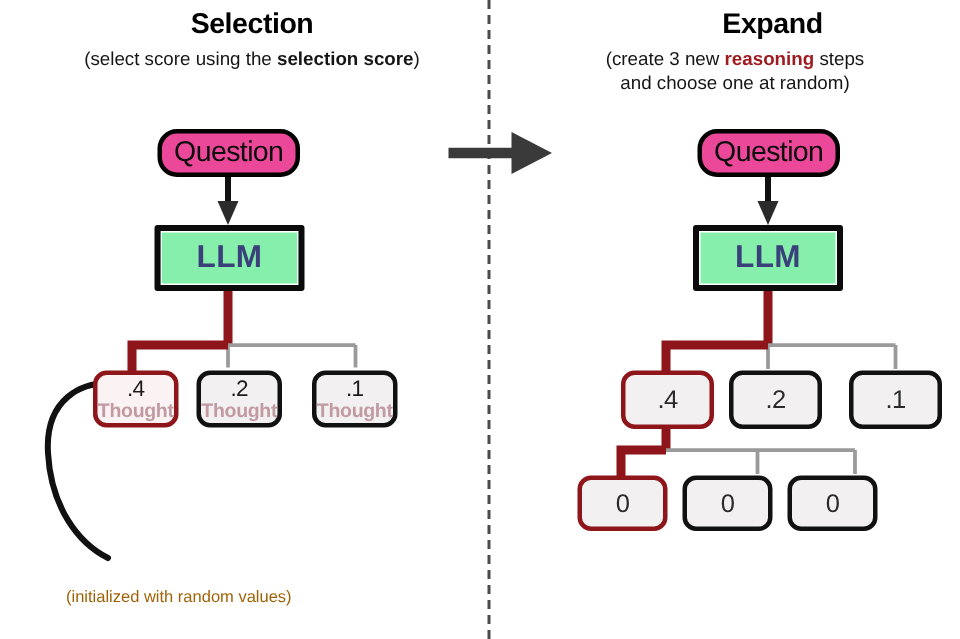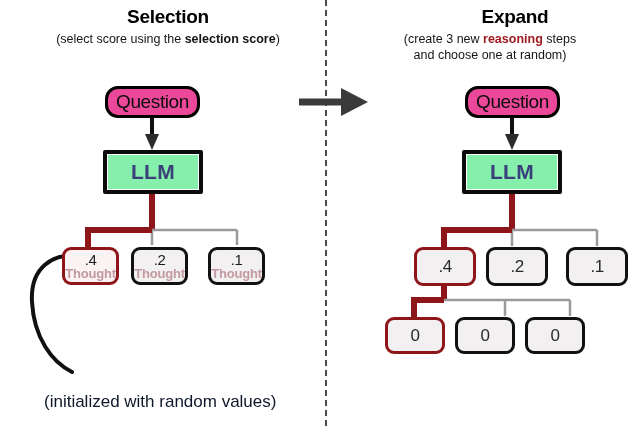--- a/index.html
+++ b/index.html
@@ -115,22 +115,22 @@
   .caption-main {
     position: absolute;
     font-size: 18px;
     font-weight: bold;
     white-space: nowrap;
     color: #0d0d0d;
   }
   .caption-main .accent-red { font-size: 18px; }
   .caption-sub {
     position: absolute;
-    font-size: 17px;
-    color: #0f172a;
+    font-size: 11px;
+    color: #a16207;
     white-space: nowrap;
   }
 
   svg.edges {
     position: absolute;
     left: 0; top: 0;
     width: 640px;
     height: 426px;
     z-index: 1;
     pointer-events: none;

